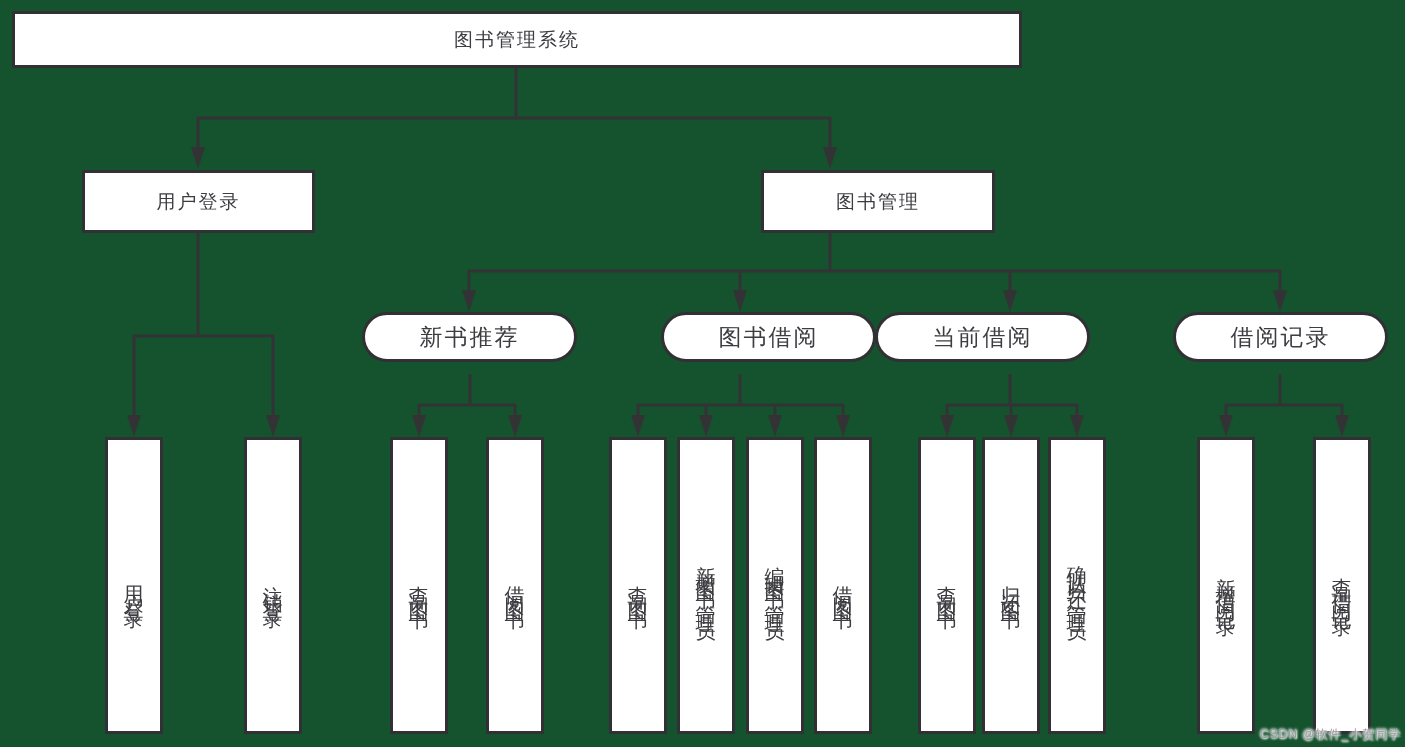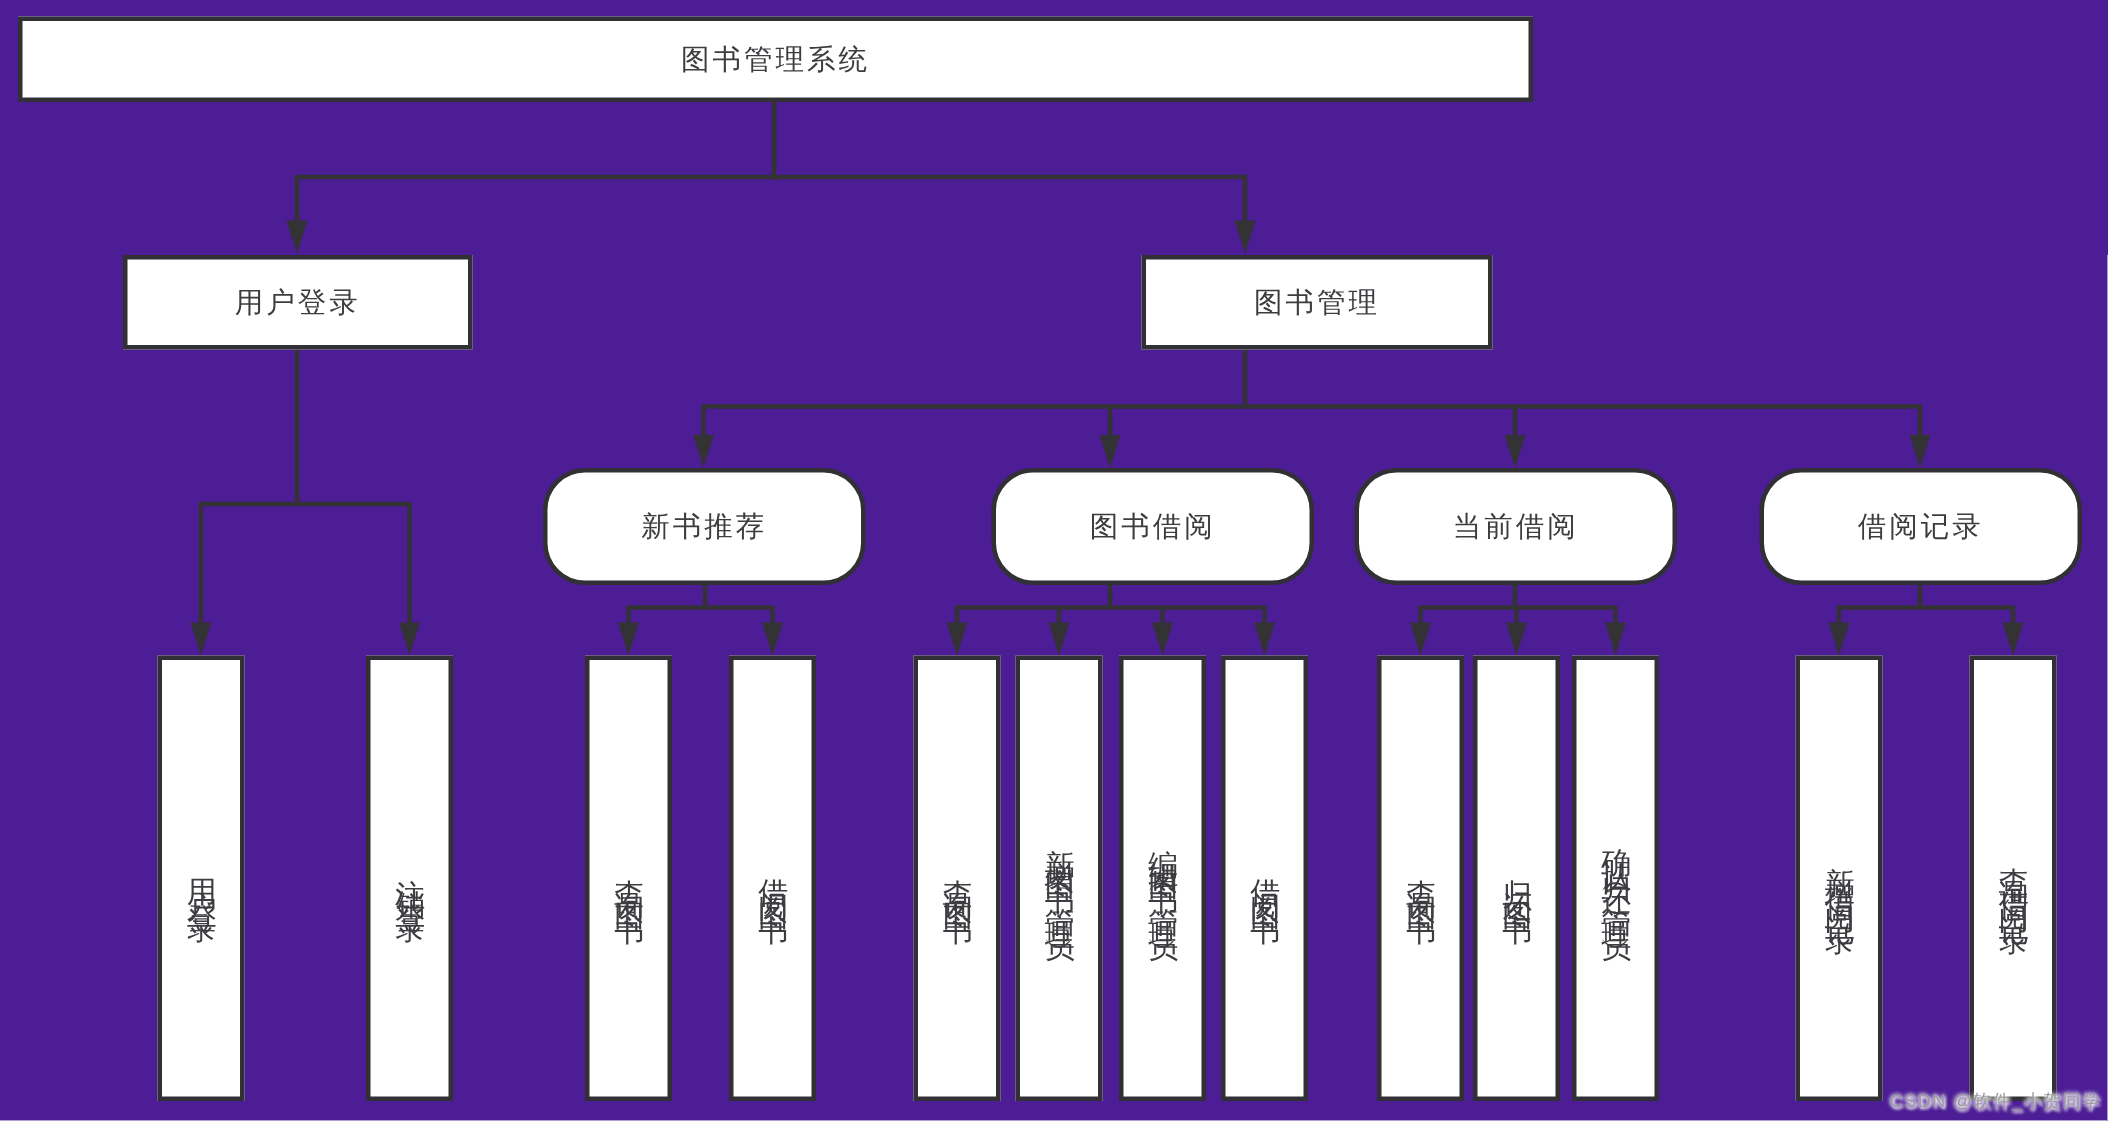--- a/index.html
+++ b/index.html
@@ -5,21 +5,21 @@
   html, body {
     margin: 0;
     padding: 0;
     background: #ffffff;
     font-family: "Liberation Sans", sans-serif;
   }
   #canvas {
     position: relative;
     width: 1405px;
     height: 747px;
-    background: #4c1d95;
+    background: #14532d;
     overflow: hidden;
   }
   #connectors {
     position: absolute;
     left: 0;
     top: 0;
     width: 1405px;
     height: 747px;
     pointer-events: none;
   }
@@ -38,22 +38,22 @@
     font-size: 19px;
     letter-spacing: 2px;
   }
   .root {
     left: 12px; top: 11px; width: 1010px; height: 57px;
   }
   .lvl2 {
     top: 170px; height: 63px;
   }
   .lvl3 {
-    top: 312px; width: 215px; height: 78px;
-    font-size: 19px; letter-spacing: 2px; border-radius: 28px;
+    top: 312px; width: 215px; height: 50px;
+    font-size: 23px; letter-spacing: 2px; border-radius: 28px;
   }
   .leaf {
     top: 437px; width: 58px; height: 297px;
     writing-mode: vertical-rl;
     text-orientation: mixed;
     font-size: 20px;
     letter-spacing: 8px;
     line-height: 1;
   }
   #watermark {
@@ -108,21 +108,21 @@
              M1342 437 l-7 -22 l14 0 Z"></path>
   </svg>
 
   <div class="node hnode root">图书管理系统</div>
 
   <div class="node hnode lvl2" style="left:82px; width:233px;">用户登录</div>
   <div class="node hnode lvl2" style="left:713px; width:234px;margin-left:48px;">图书管理</div>
 
   <div class="node lvl3" style="left:362px;">新书推荐</div>
   <div class="node lvl3" style="left:661px;">图书借阅</div>
-  <div class="node lvl3" style="left:903px;text-align:center;">当前借阅</div>
+  <div class="node lvl3" style="left:875px;text-align:center;">当前借阅</div>
   <div class="node lvl3" style="left:1173px;">借阅记录</div>
 
   <div class="node leaf" style="left:105px;">用户登录</div>
   <div class="node leaf" style="left:244px;">注销登录</div>
 
   <div class="node leaf" style="left:390px;">查询图书</div>
   <div class="node leaf" style="left:486px;">借阅图书</div>
 
   <div class="node leaf" style="left:609px;">查询图书</div>
   <div class="node leaf" style="left:677px;">新增图书（管理员）</div>

